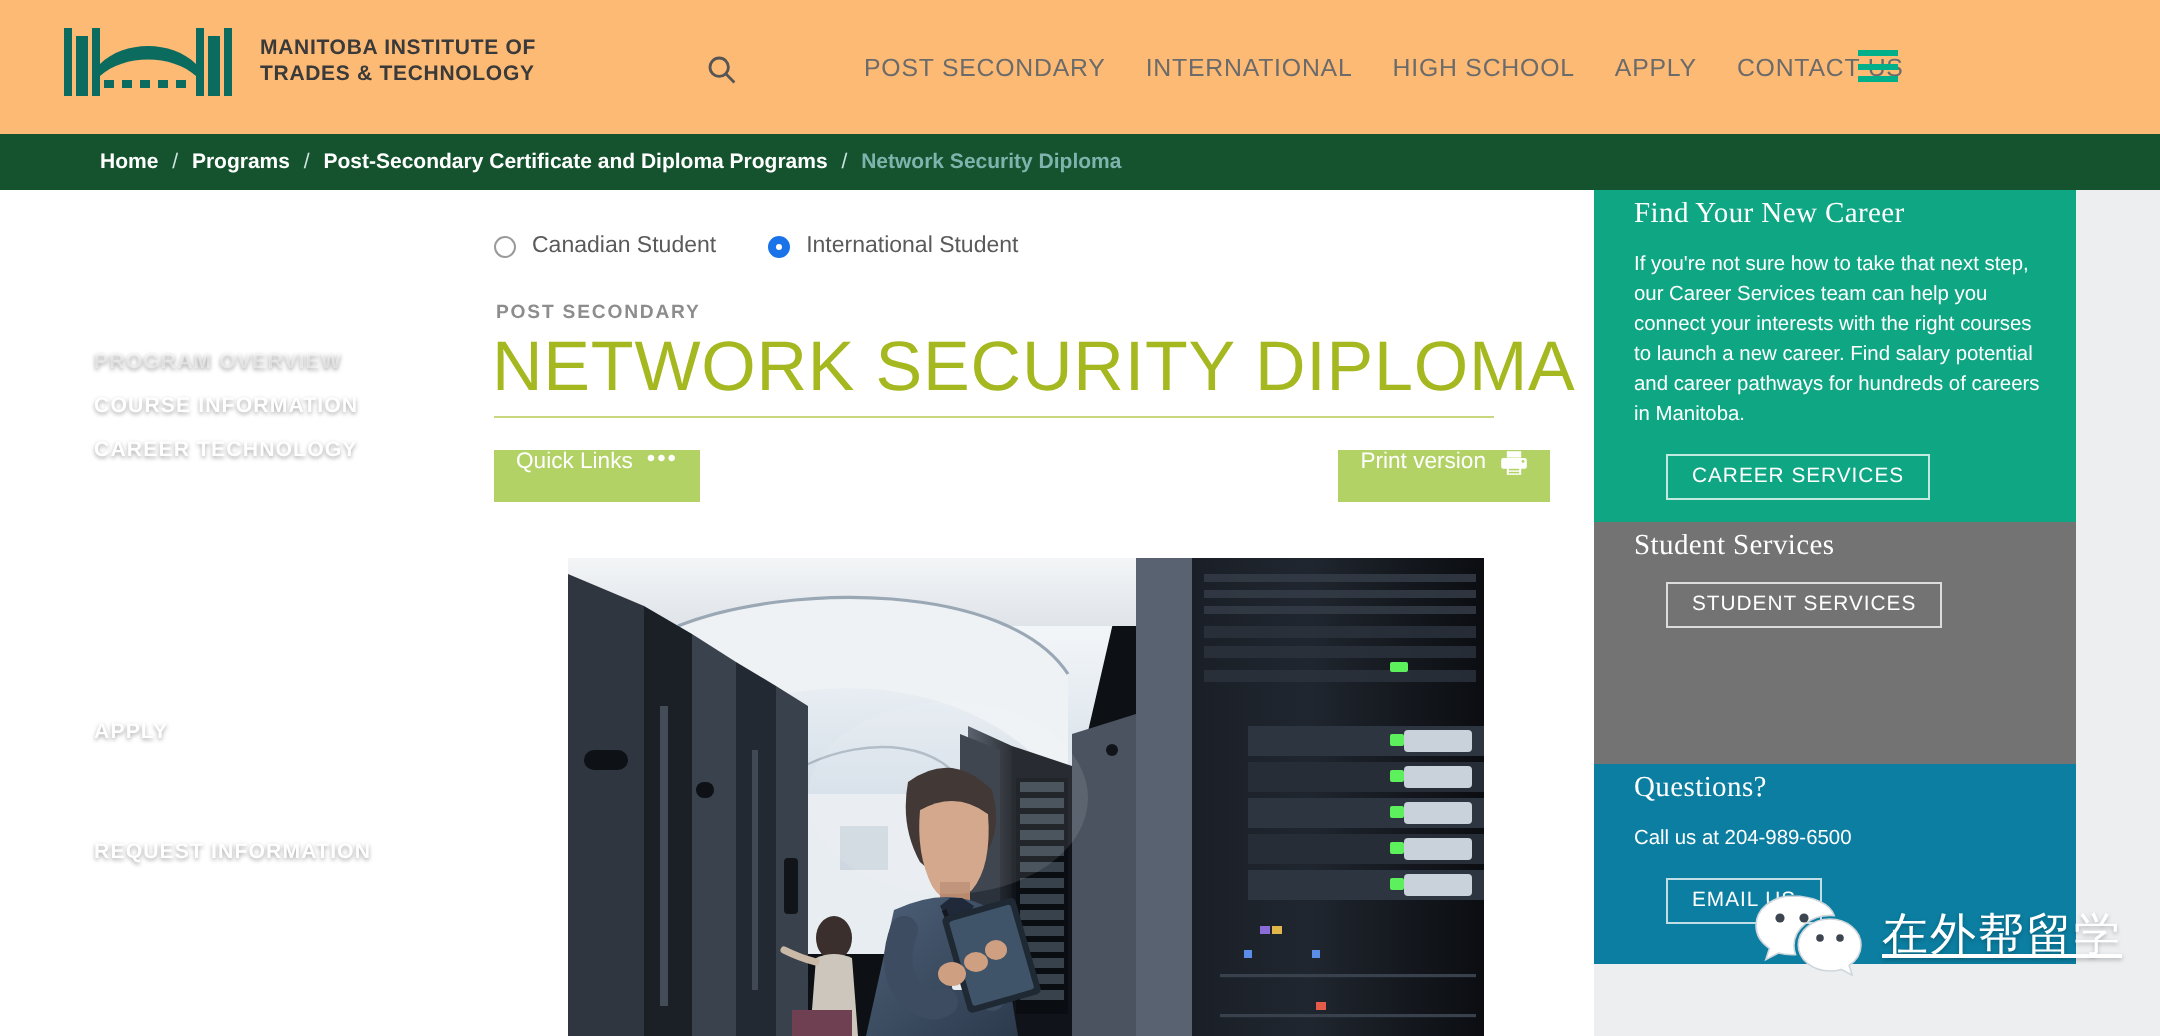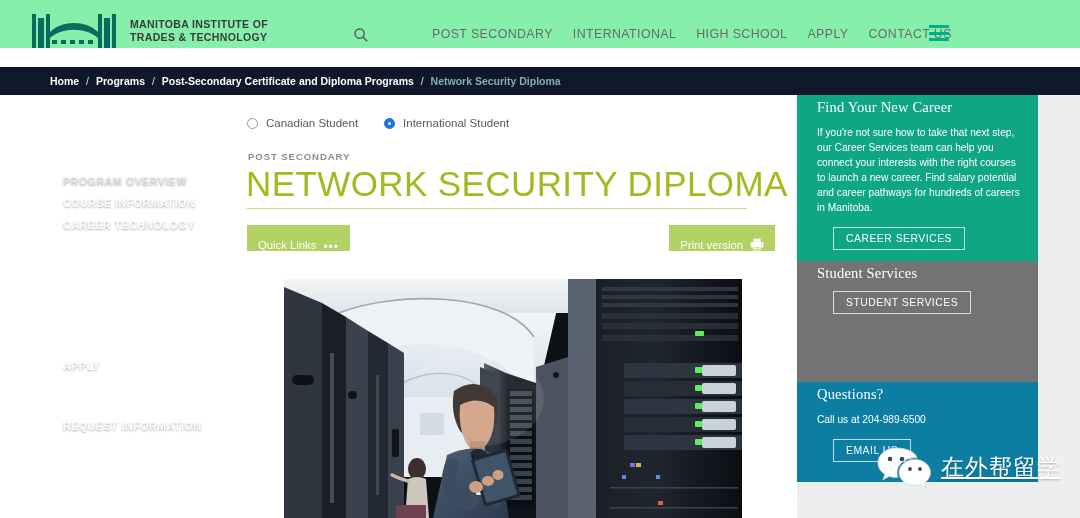--- a/index.html
+++ b/index.html
@@ -7,22 +7,22 @@
     width: 1080px; height: 518px;
     overflow: hidden;
     background: #ffffff;
     font-family: "Liberation Sans", sans-serif;
   }
 
   .page { position: relative; width: 1080px; height: 518px; overflow: hidden; }
 
   
   .header {
-    position: absolute; left: 0; top: 0; width: 1080px; height: 48px;
-    background: #86efac;
+    position: absolute; left: 0; top: 0; width: 1080px; height: 67px;
+    background: #fdba74;
   }
   .logo-wrap {
     position: absolute; left: 30px; top: 10px;
     display: flex; align-items: center; gap: 12px;
   }
   .logo-mark { width: 88px; height: 42px; display: block; }
   .logo-text {
     font-size: 10.5px; font-weight: bold; color: #3a3a3a;
     line-height: 13px; letter-spacing: 0.35px; white-space: pre-line;
   }
@@ -42,31 +42,31 @@
   .hamburger {
     position: absolute; left: 929px; top: 25px;
     width: 20px; height: 16px;
     display: flex; flex-direction: column; justify-content: space-between;
   }
   .hamburger span { display: block; height: 3px; width: 20px; background: #00b08b; }
 
   
   .breadcrumb-bar {
     position: absolute; left: 0; top: 67px; width: 1080px; height: 28px;
-    background: #0f172a;
+    background: #14532d;
     display: flex; align-items: center;
   }
   .breadcrumb { margin-left: 50px; font-size: 10.5px; color: #ffffff; white-space: nowrap; }
   .breadcrumb .crumb { color: #ffffff; font-weight: bold; }
   .breadcrumb .sep { color: #cfe4e0; margin: 0 4px; font-weight: normal; }
   .breadcrumb .crumb.current { color: #7fb3ad; font-weight: bold; }
 
   
   .sidebar {
-    position: absolute; left: 16px; top: 95px; width: 222px; height: 423px;
+    position: absolute; left: 0; top: 95px; width: 222px; height: 423px;
     overflow: hidden;
   }
   .sidebar-bg {
     position: absolute; inset: 0;
     background:
       radial-gradient(closed 90px 70px at 36px 44px, rgba(120,150,148,0.55), rgba(0,0,0,0) 70%),
       radial-gradient(ellipse 110px 80px at 150px 30px, rgba(140,168,165,0.45), rgba(0,0,0,0) 72%),
       radial-gradient(ellipse 90px 70px at 40px 210px, rgba(18,40,42,0.65), rgba(0,0,0,0) 70%),
       radial-gradient(ellipse 130px 90px at 180px 300px, rgba(26,52,54,0.6), rgba(0,0,0,0) 70%),
       radial-gradient(ellipse 120px 95px at 70px 420px, rgba(150,172,168,0.4), rgba(0,0,0,0) 72%),
@@ -129,21 +129,21 @@
     color: #a5b820; line-height: 42px; white-space: nowrap;
   }
   .title-rule {
     position: absolute; left: 25px; top: 113px; width: 500px; height: 1px;
     background: #c9d77f;
   }
 
   .btn-row { position: absolute; left: 0; top: 130px; width: 575px; height: 26px; }
   .btn-green {
     position: absolute; height: 26px;
-    background: #b2d266; display: flex; align-items: flex-end;
+    background: #b2d266; display: flex; align-items: flex-start;
     padding: 0 11px; gap: 7px;
   }
   .btn-green .lbl { font-size: 11.3px; color: #ffffff; white-space: nowrap; }
   #btn-quick-links { left: 25px; }
   #btn-print { right: 22px; }
   .dots { color: #ffffff; font-size: 12px; letter-spacing: 1px; line-height: 8px; }
 
   .hero-img {
     position: absolute; left: 62px; top: 184px; width: 458px; height: 239px;
     overflow: hidden; background: #0c0f14;

